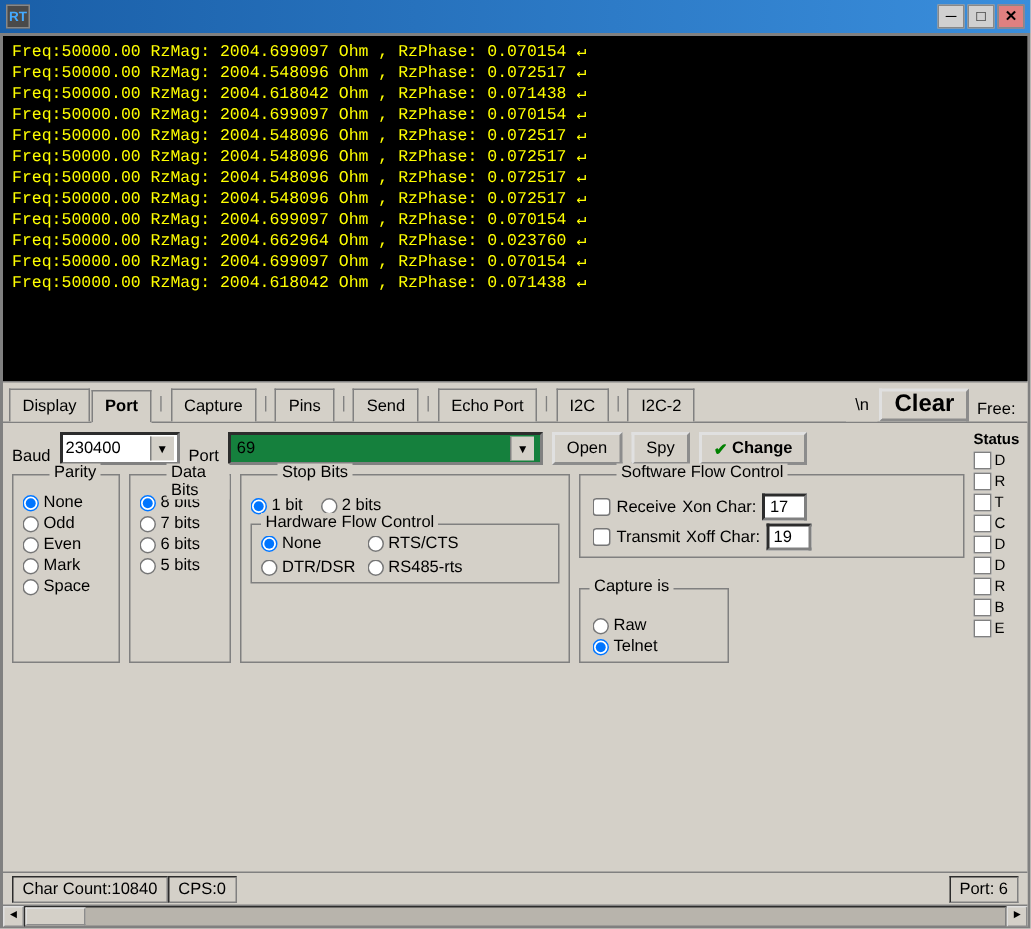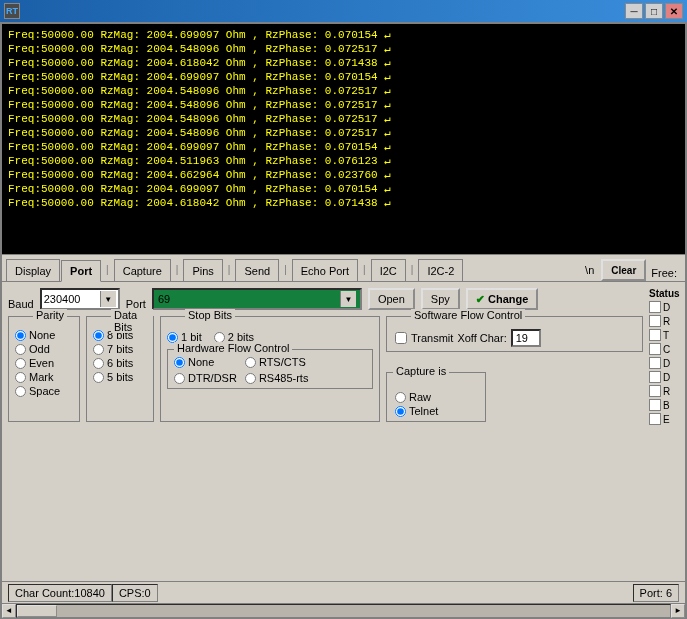--- a/index.html
+++ b/index.html
@@ -128,21 +128,21 @@
       display: flex;
       align-items: center;
       height: 22px;
       background: #d4d0c8;
     }
     .tab-clear {
       background: #d4d0c8;
       border: 2px outset #e0e0e0;
       padding: 1px 8px;
       font-family: Arial, sans-serif;
-      font-size: 10px;
+      font-size: 16px;
       cursor: pointer;
       height: 22px;
       display: flex;
       align-items: center;
       font-weight: bold;
     }
     .tab-free {
       font-family: Arial, sans-serif;
       font-size: 11px;
       padding: 2px 4px;
@@ -446,21 +446,20 @@
   <div class="terminal-area" id="terminal-area">
       <div class="terminal-line">Freq:50000.00  RzMag:  2004.699097 Ohm ,  RzPhase:  0.070154 ↵</div>
       <div class="terminal-line">Freq:50000.00  RzMag:  2004.548096 Ohm ,  RzPhase:  0.072517 ↵</div>
       <div class="terminal-line">Freq:50000.00  RzMag:  2004.618042 Ohm ,  RzPhase:  0.071438 ↵</div>
       <div class="terminal-line">Freq:50000.00  RzMag:  2004.699097 Ohm ,  RzPhase:  0.070154 ↵</div>
       <div class="terminal-line">Freq:50000.00  RzMag:  2004.548096 Ohm ,  RzPhase:  0.072517 ↵</div>
       <div class="terminal-line">Freq:50000.00  RzMag:  2004.548096 Ohm ,  RzPhase:  0.072517 ↵</div>
       <div class="terminal-line">Freq:50000.00  RzMag:  2004.548096 Ohm ,  RzPhase:  0.072517 ↵</div>
       <div class="terminal-line">Freq:50000.00  RzMag:  2004.548096 Ohm ,  RzPhase:  0.072517 ↵</div>
       <div class="terminal-line">Freq:50000.00  RzMag:  2004.699097 Ohm ,  RzPhase:  0.070154 ↵</div>
-      <div class="terminal-line">Freq:50000.00  RzMag:  2004.511963 Ohm ,  RzPhase:  0.076123 ↵</div>
       <div class="terminal-line">Freq:50000.00  RzMag:  2004.662964 Ohm ,  RzPhase:  0.023760 ↵</div>
       <div class="terminal-line">Freq:50000.00  RzMag:  2004.699097 Ohm ,  RzPhase:  0.070154 ↵</div>
       <div class="terminal-line">Freq:50000.00  RzMag:  2004.618042 Ohm ,  RzPhase:  0.071438 ↵</div>
     </div>
 
   <div class="tab-bar">
     <div class="tab">Display</div>
     <div class="tab active">Port</div>
     <div class="tab-separator">|</div>
     <div class="tab">Capture</div>
@@ -587,20 +586,26 @@
             </div>
           </div>
         </div>
 
         <div style="display:flex;flex-direction:column;gap:20px;flex:1;">
 
           <div class="group-box sw-flow-group" style="width:100%;">
             <span class="group-title">Software Flow Control</span>
             <div class="sw-flow-row">
               <input type="checkbox" style="width: 12px; height: 12px; margin: 0px;">
+              <span>Receive</span>
+              <span>Xon Char:</span>
+              <div class="xon-input">17</div>
+            </div>
+            <div class="sw-flow-row">
+              <input type="checkbox" style="width: 12px; height: 12px; margin: 0px;">
               <span>Transmit</span>
               <span>Xoff Char:</span>
               <div class="xoff-input">19</div>
             </div>
           </div>
 
           <div class="group-box winsock-group">
             <span class="winsock-title">Capture is</span>
             <div class="radio-row">
               <input type="radio" name="winsock" class="radio-input" style="">

